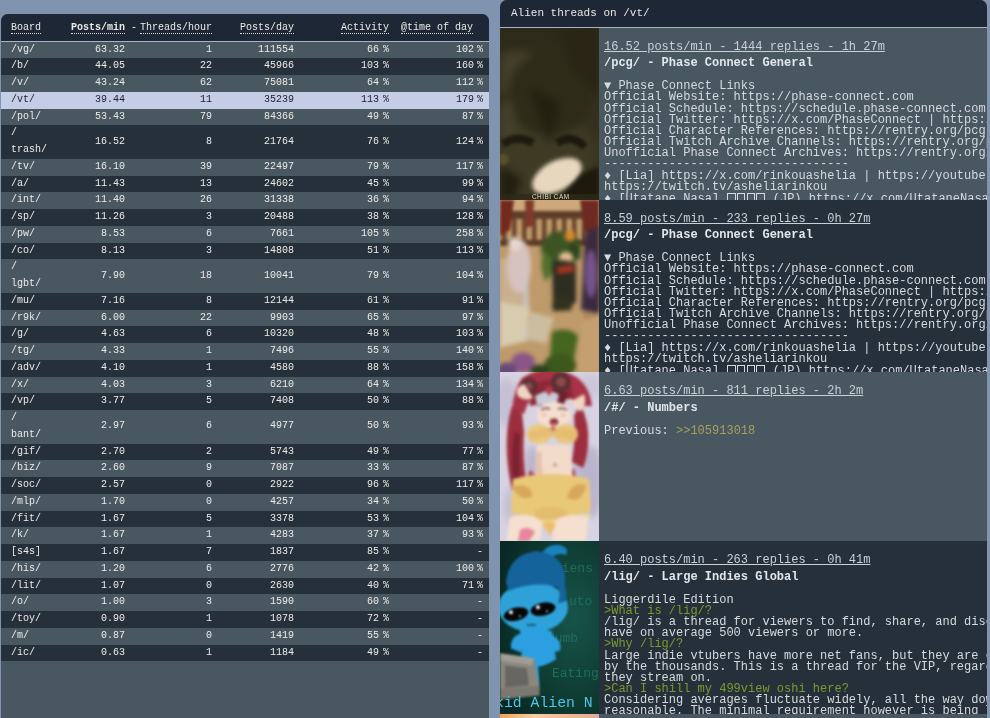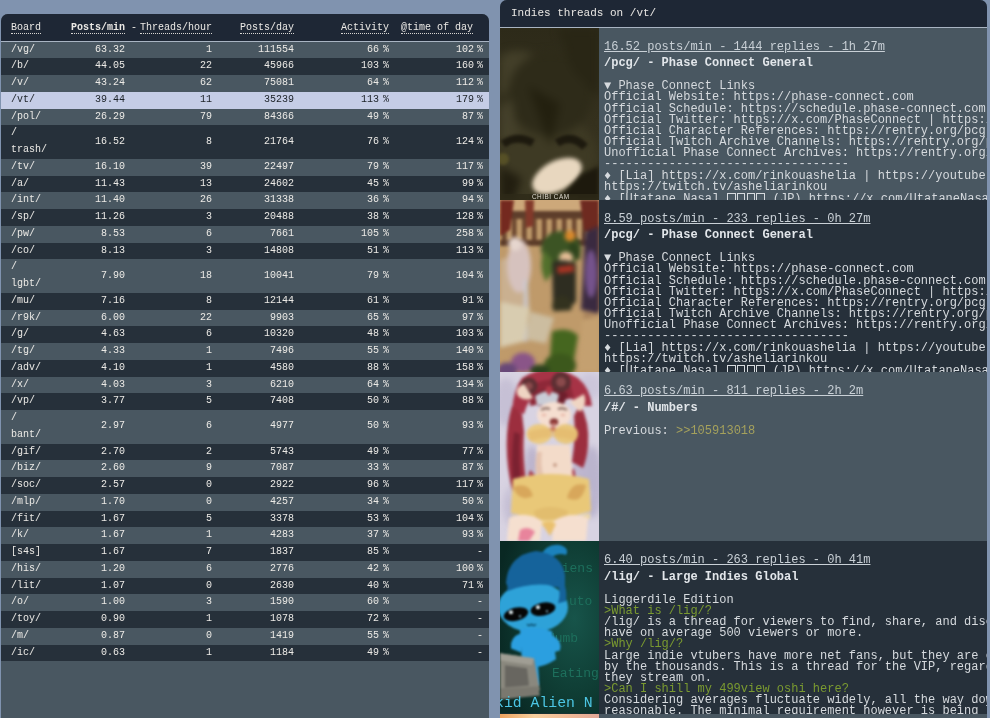--- a/index.html
+++ b/index.html
@@ -85,21 +85,21 @@
 <tr class="hl">
           <td class="c1">/vt/</td>
           <td class="c2">39.44</td>
           <td class="c3">11</td>
           <td class="c4">35239</td>
           <td class="c5">113<span class="pc">%</span></td>
           <td class="c6">179<span class="pc">%</span></td>
         </tr>
 <tr>
           <td class="c1">/pol/</td>
-          <td class="c2">26.29</td>
+          <td class="c2">53.43</td>
           <td class="c3">79</td>
           <td class="c4">84366</td>
           <td class="c5">49<span class="pc">%</span></td>
           <td class="c6">87<span class="pc">%</span></td>
         </tr>
 <tr>
           <td class="c1">/<br>trash/</td>
           <td class="c2">16.52</td>
           <td class="c3">8</td>
           <td class="c4">21764</td>
@@ -328,21 +328,21 @@
           <td class="c3">1</td>
           <td class="c4">1184</td>
           <td class="c5">49<span class="pc">%</span></td>
           <td class="c6">-</td>
         </tr>
 </tbody>
     </table>
 <div style="height:5px;background:#495761"></div>
 </div>
 <div class="rp">
-<div class="rh">Indies threads on /vt/</div>
+<div class="rh">Alien threads on /vt/</div>
 <div class="card g" style="height:172px">
 <div class="im">
         <svg viewBox="0 0 99 172" preserveAspectRatio="none">
 <defs>
             <linearGradient id="g1" x1="0" y1="0" x2="0" y2="1">
 <stop offset="0" stop-color="#2d2a19"></stop>
               <stop offset="0.55" stop-color="#35311e"></stop>
               <stop offset="1" stop-color="#3c3823"></stop>
             </linearGradient>
           </defs>

